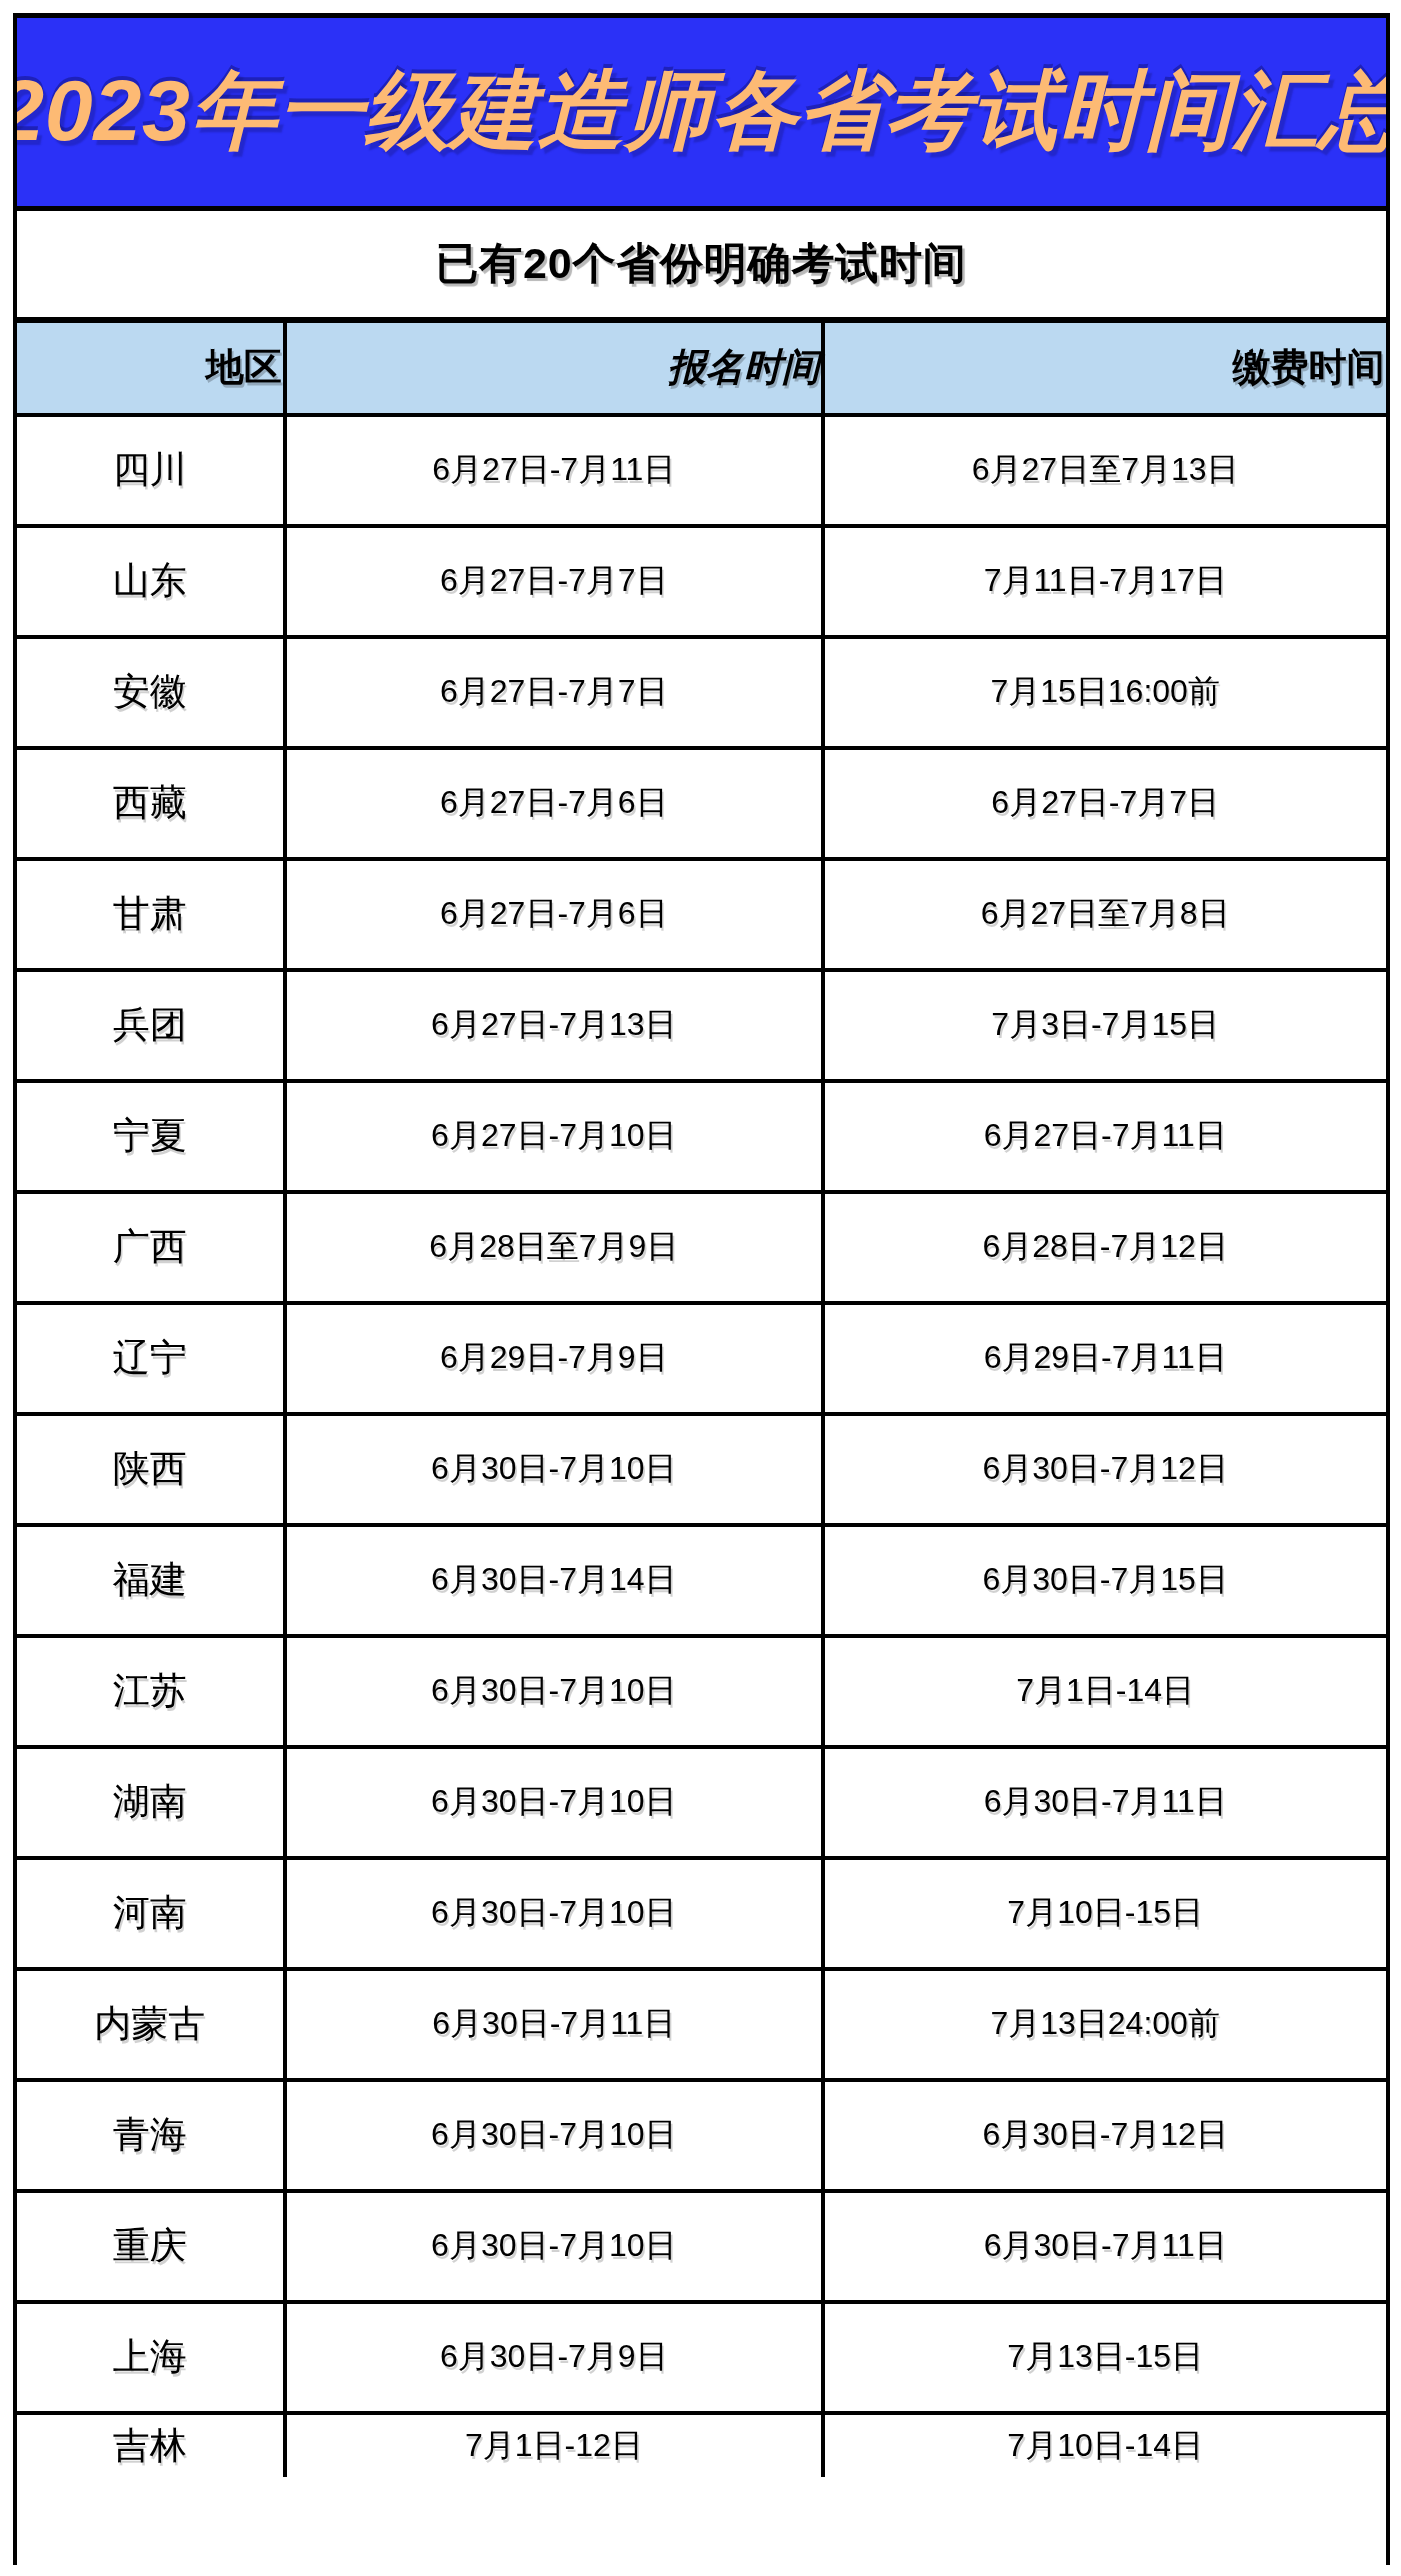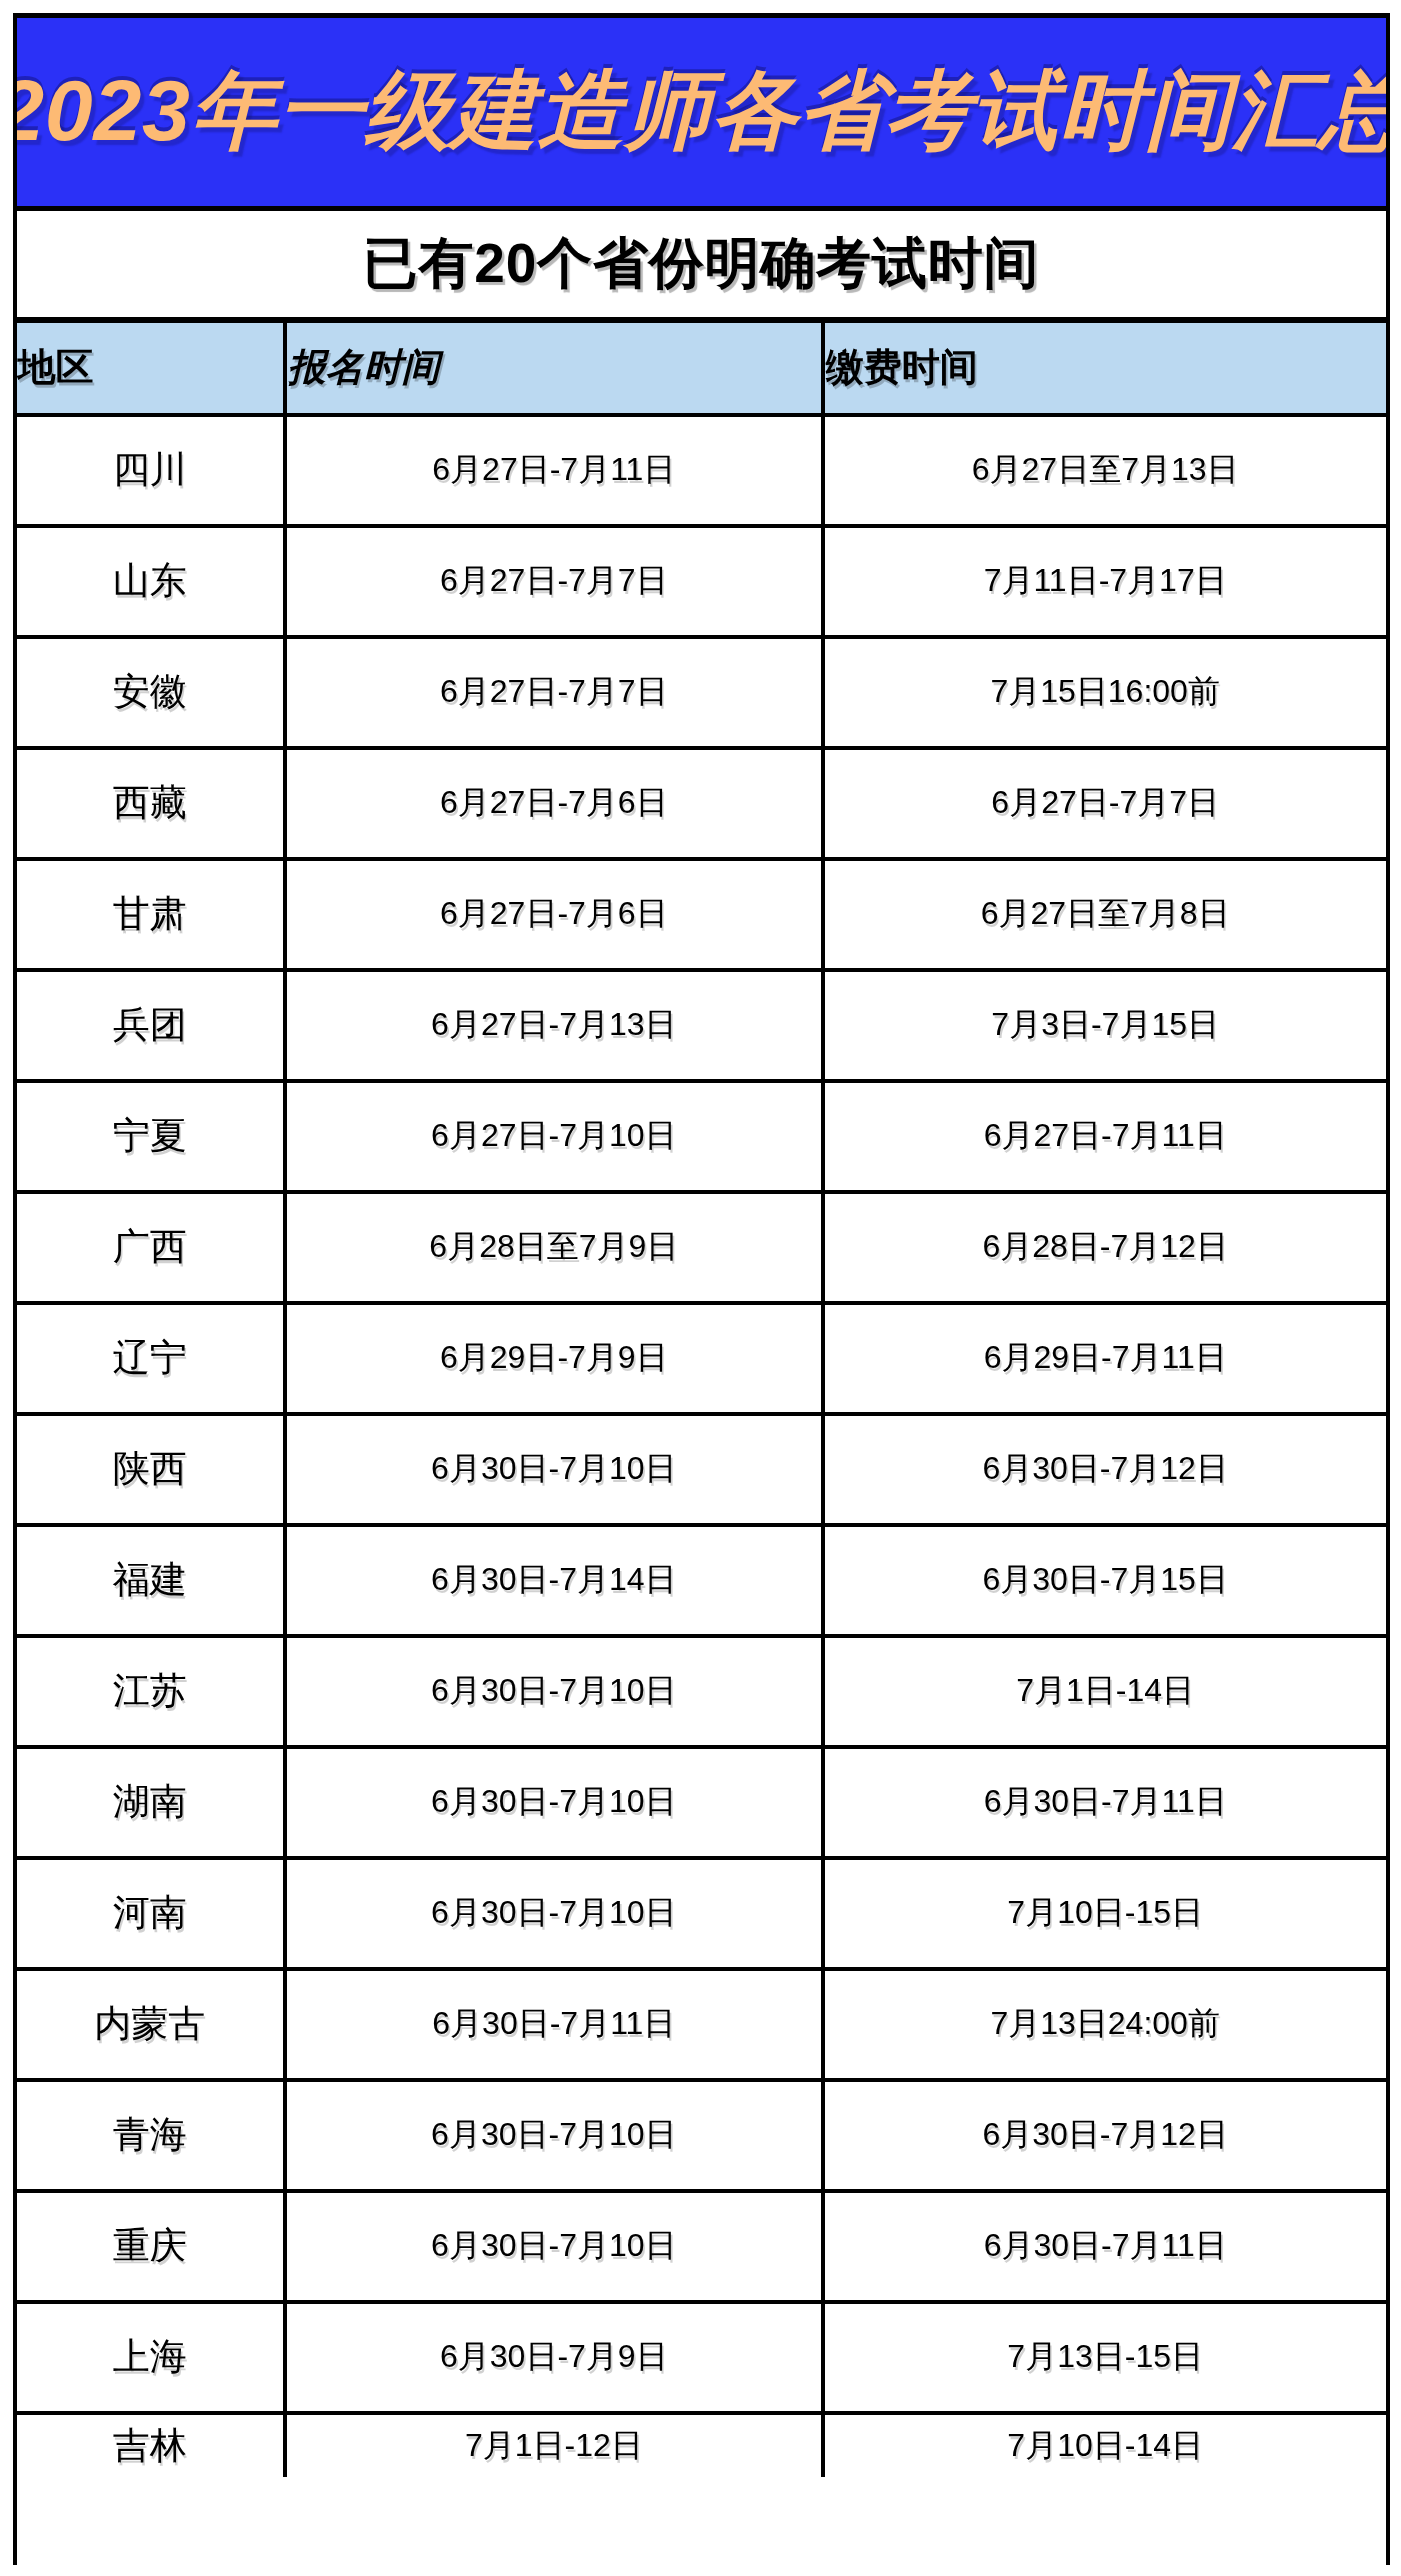--- a/index.html
+++ b/index.html
@@ -18,35 +18,35 @@
     height:188px;border-bottom:5px solid #000;
     background:#2B31F7;color:#ffffff;
     display:flex;align-items:center;justify-content:center;
     font-size:86px;font-weight:bold;font-style:italic;
     letter-spacing:0.8px;white-space:nowrap;
     text-shadow:0 -4.2px 0 rgba(16,16,110,.45), 4.2px 5px 1.7px rgba(16,16,110,.30);
   }
   .subheader{
     height:106px;border-bottom:6.6px solid #000;background:#ffffff;
     display:flex;align-items:center;justify-content:center;
-    font-size:55px;font-weight:bold;color:#000;
+    font-size:43px;font-weight:bold;color:#000;
     letter-spacing:0.8px;white-space:nowrap;
     text-shadow:2.5px 3.3px 0.8px rgba(0,0,0,.28);
   }
   table.schedule{
     width:100%;border-collapse:collapse;table-layout:fixed;
   }
   .schedule col.c-region{width:19.6%;}
   .schedule col.c-reg{width:39.3%;}
   .schedule col.c-pay{width:41.1%;}
   .schedule th{
     background:#BBD9F1;height:88px;
     border-bottom:4.2px solid #000;
     font-size:38px;font-weight:bold;color:#000;
-    text-align:left;vertical-align:middle;
+    text-align:right;vertical-align:middle;
     text-shadow:1.7px 2.5px 0 rgba(0,0,0,.22);
   }
   .schedule th + th, .schedule td + td{border-left:4.2px solid #000;}
   .schedule td{
     height:105px;border-bottom:4.2px solid #000;background:#ffffff;
     font-size:32px;color:#000;text-align:center;vertical-align:middle;
     white-space:nowrap;
     text-shadow:1.7px 2.5px 0 rgba(0,0,0,.18);
   }
   .schedule td:first-child{font-weight:normal;font-size:37px;}

